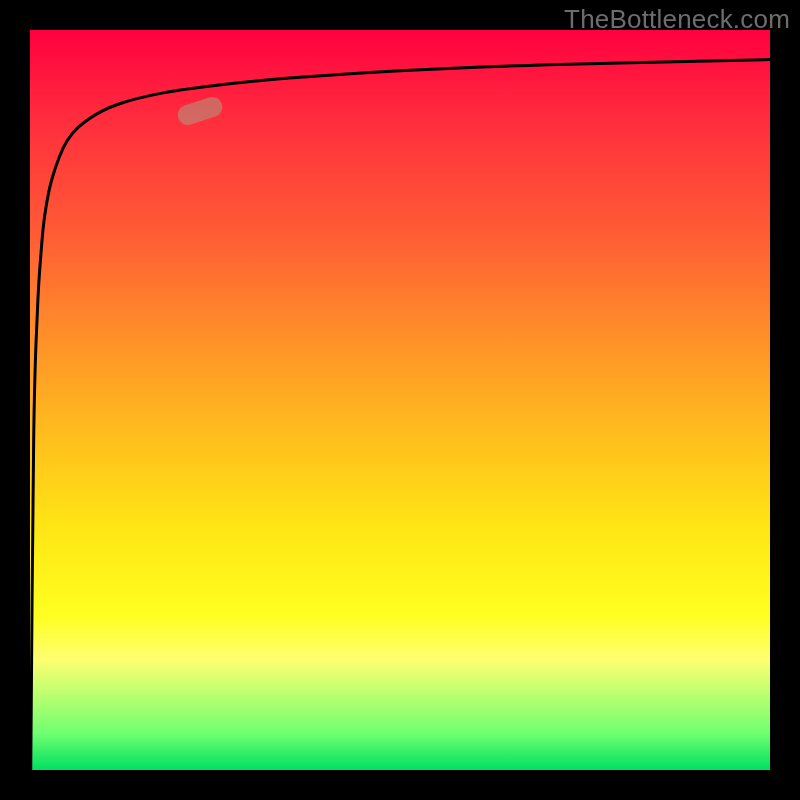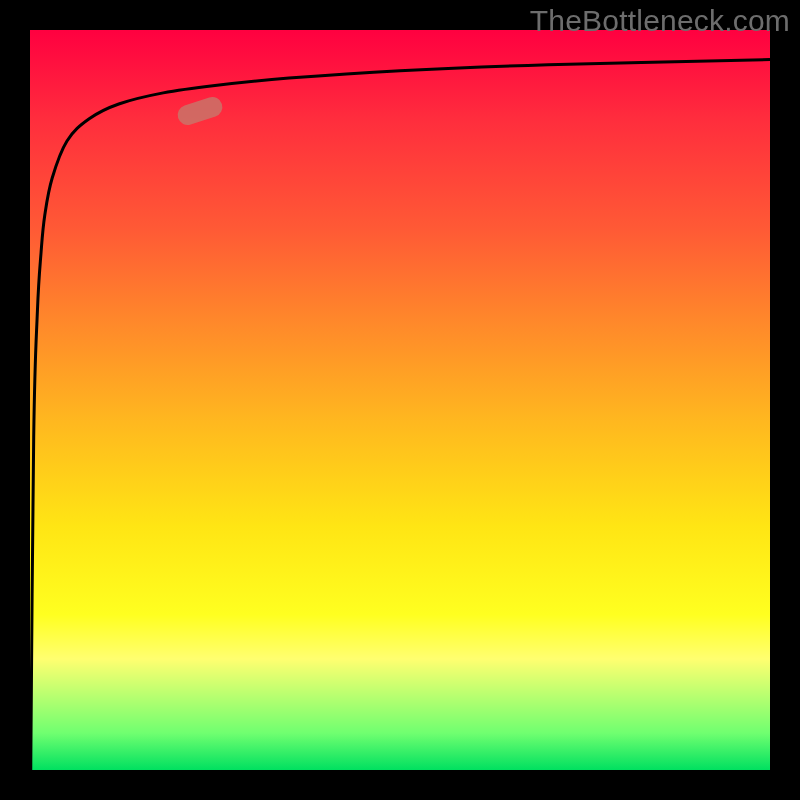--- a/index.html
+++ b/index.html
@@ -50,21 +50,21 @@
     border-radius: 10px;
     background: rgba(197,122,109,0.78);
     transform-origin: center center;
   }
 
   .attribution {
     position: absolute;
     top: 4px;
     right: 10px;
     color: #6d6d6d;
-    font-size: 30px;
+    font-size: 26px;
     font-weight: 400;
     letter-spacing: 0.2px;
   }
 </style>
 </head>
 <body>
 
 <div class="stage">
 
   <div class="plot"></div>

